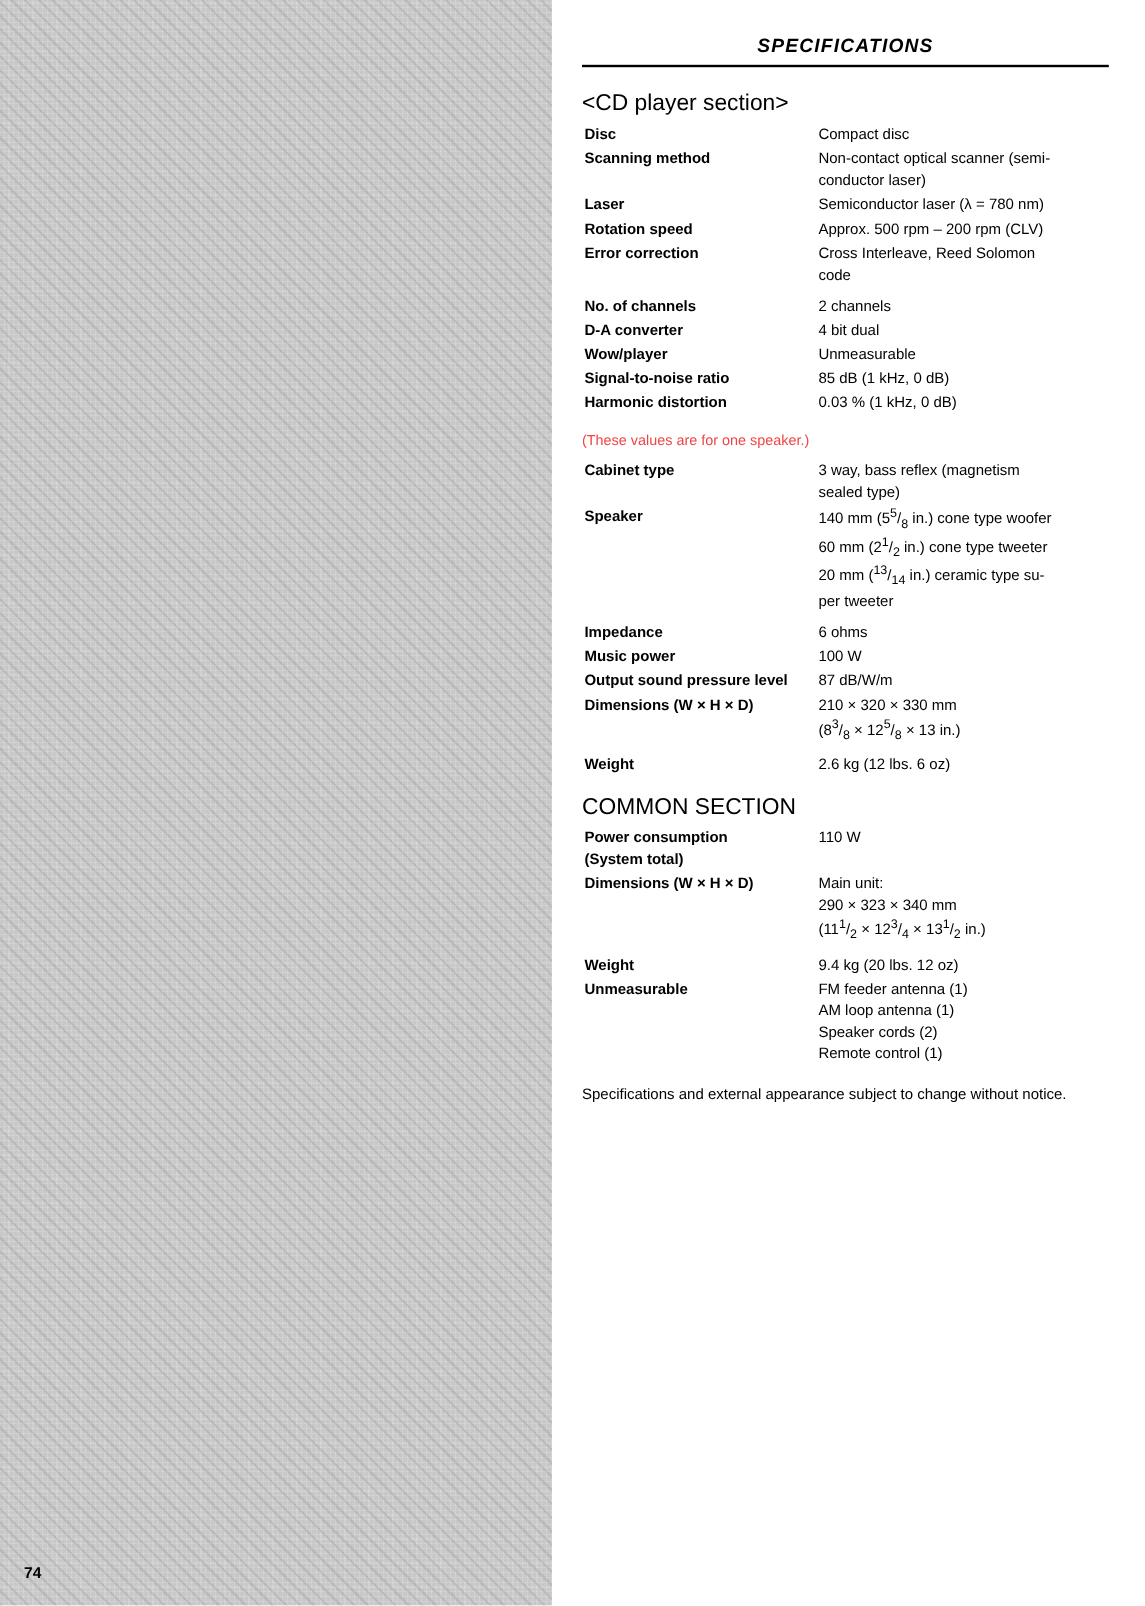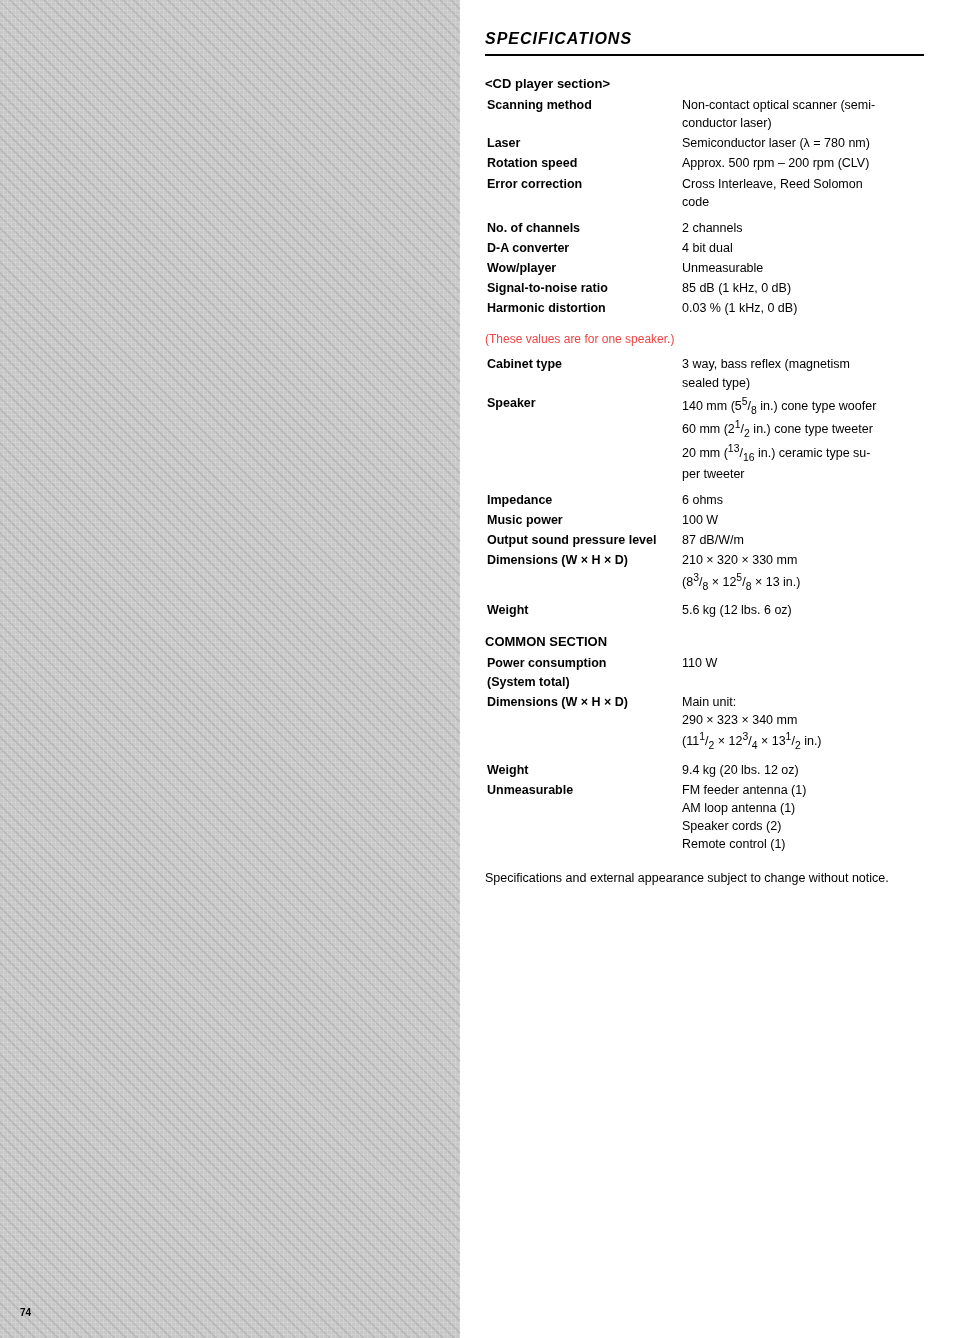--- a/index.html
+++ b/index.html
@@ -45,48 +45,48 @@
         rgba(150,150,150,0.3) 2px,
         transparent 2px,
         transparent 8px
       );
     }
 
     .page-number {
       position: absolute;
       bottom: 20px;
       left: 20px;
-      font-size: 10px;
+      font-size: 13px;
       font-weight: bold;
       color: #000;
     }
 
     .right-panel {
       flex: 1;
       padding: 30px 30px 30px 25px;
     }
 
     .page-title {
-      text-align: left;
+      text-align: center;
       font-size: 16px;
       font-weight: bold;
       font-style: italic;
       letter-spacing: 1px;
       margin-bottom: 6px;
     }
 
     .title-underline {
       border: none;
       border-top: 2px solid #000;
       margin-bottom: 20px;
     }
 
     .section-header {
-      font-size: 13px;
-      font-weight: bold;
+      font-size: 19px;
+      font-weight: normal;
       margin-bottom: 4px;
     }
 
     .section-subheader {
       font-size: 12px;
       margin-bottom: 8px;
       color: #ef4444;
     }
 
     .spec-table {
@@ -131,20 +131,24 @@
 </div>
 
 <div class="right-panel">
 
   <div class="page-title">SPECIFICATIONS</div>
   <hr class="title-underline">
 
   <div class="section-header">&lt;CD player section&gt;</div>
   <table class="spec-table">
     <tbody>
+        <tr>
+      <td>Disc</td>
+      <td>Compact disc</td>
+    </tr>
     <tr>
       <td>Scanning method</td>
       <td>Non-contact optical scanner (semi-<br>conductor laser)</td>
     </tr>
     <tr>
       <td>Laser</td>
       <td>Semiconductor laser (λ = 780 nm)</td>
     </tr>
     <tr>
       <td>Rotation speed</td>
@@ -182,21 +186,21 @@
 
   <div class="section-subheader">(These values are for one speaker.)</div>
   <table class="spec-table">
     <tbody>
         <tr>
       <td>Cabinet type</td>
       <td>3 way, bass reflex (magnetism<br>sealed type)</td>
     </tr>
     <tr>
       <td>Speaker</td>
-      <td>140 mm (5<sup>5</sup>/<sub>8</sub> in.) cone type woofer<br>60 mm (2<sup>1</sup>/<sub>2</sub> in.) cone type tweeter<br>20 mm (<sup>13</sup>/<sub>16</sub> in.) ceramic type su-<br>per tweeter</td>
+      <td>140 mm (5<sup>5</sup>/<sub>8</sub> in.) cone type woofer<br>60 mm (2<sup>1</sup>/<sub>2</sub> in.) cone type tweeter<br>20 mm (<sup>13</sup>/<sub>14</sub> in.) ceramic type su-<br>per tweeter</td>
     </tr>
     <tr class="spacer-row">
           <td colspan="2"></td>
         </tr>
     <tr>
       <td>Impedance</td>
       <td>6 ohms</td>
     </tr>
     <tr>
       <td>Music power</td>
@@ -208,21 +212,21 @@
     </tr>
     <tr>
       <td>Dimensions (W × H × D)</td>
       <td>210 × 320 × 330 mm<br>(8<sup>3</sup>/<sub>8</sub> × 12<sup>5</sup>/<sub>8</sub> × 13 in.)</td>
     </tr>
     <tr class="spacer-row">
           <td colspan="2"></td>
         </tr>
     <tr>
       <td>Weight</td>
-      <td>5.6 kg (12 lbs. 6 oz)</td>
+      <td>2.6 kg (12 lbs. 6 oz)</td>
     </tr>
   </tbody>
     </table>
 
   <div class="section-header">COMMON SECTION</div>
   <table class="spec-table">
     <tbody>
     <tr>
       <td>Power consumption<br>(System total)</td>
       <td>110 W</td>

